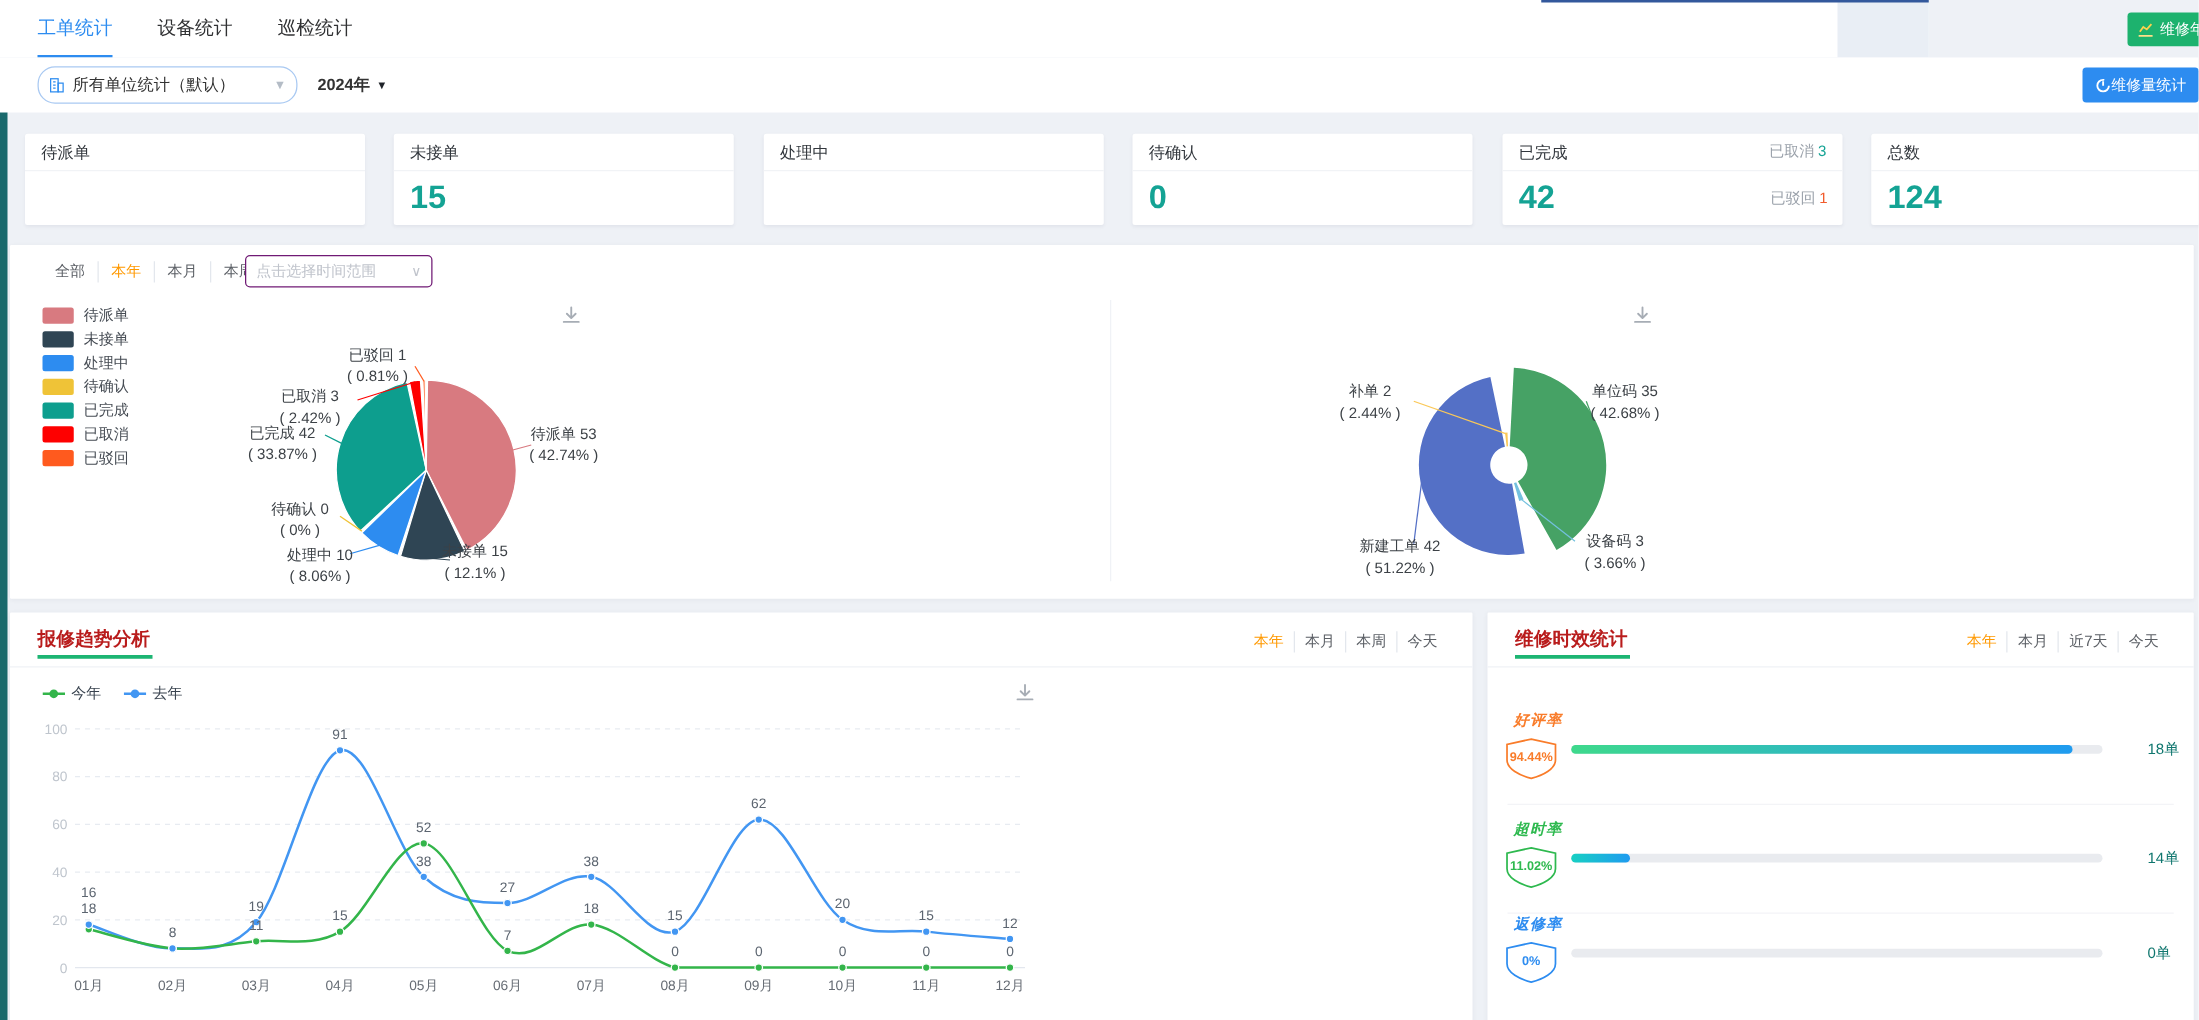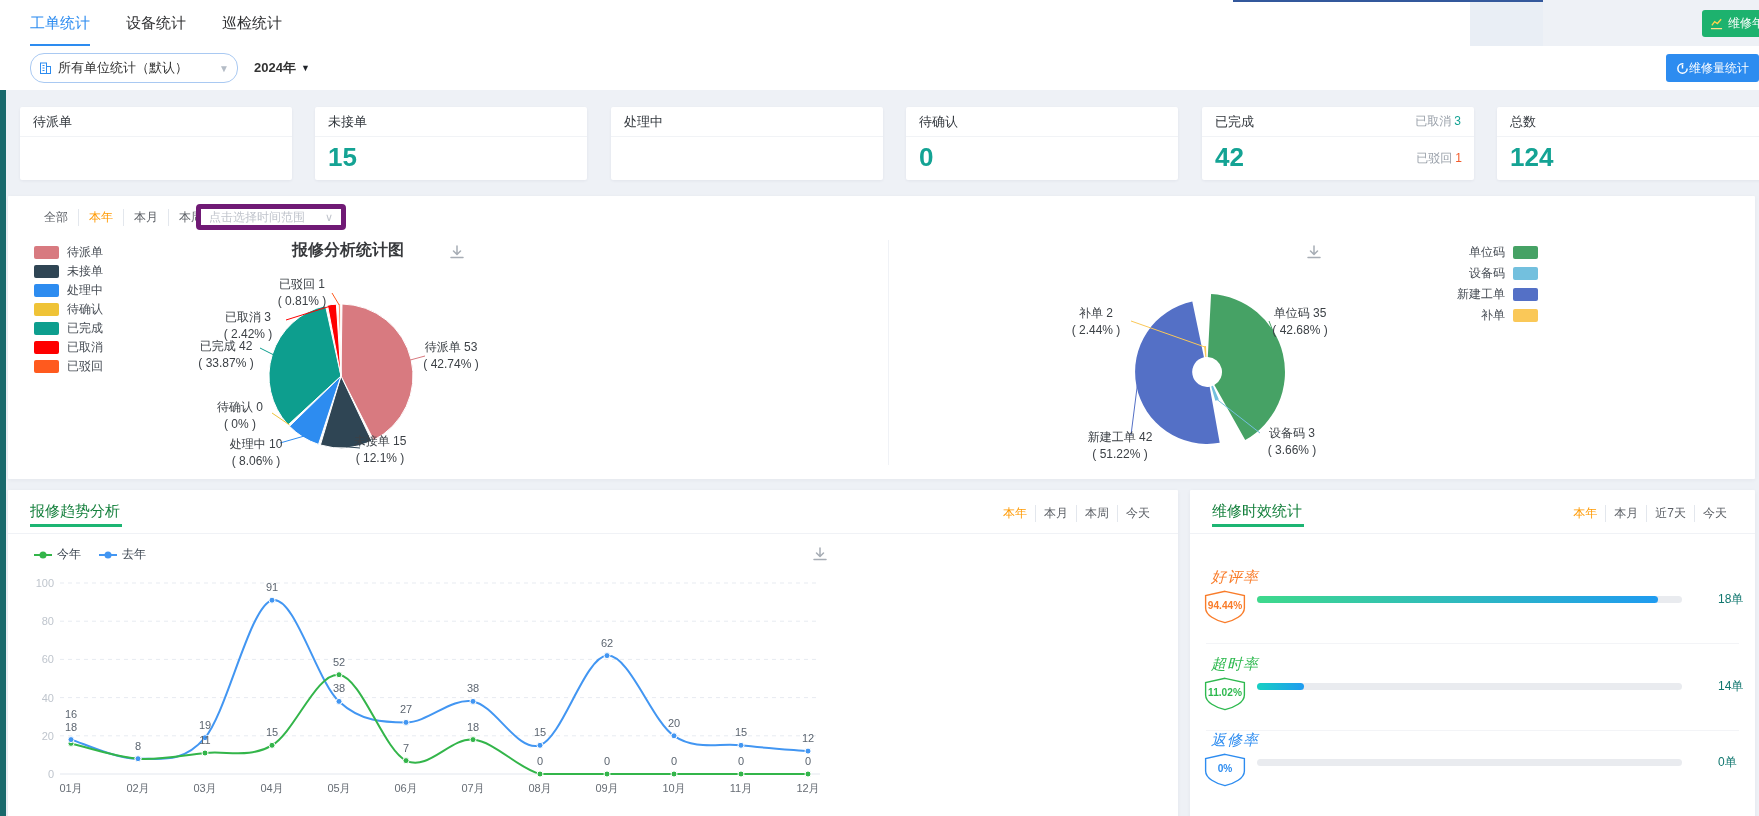--- a/index.html
+++ b/index.html
@@ -31,48 +31,48 @@
 .note b{font-weight:normal;margin-left:3px}
 .card .bd .note{position:absolute;right:12px;top:13px}
 .panel{position:absolute;background:#fff;border-radius:1px;box-shadow:0 1px 4px rgba(30,40,60,.05)}
 .mid{left:8px;top:196px;width:1747px;height:283px}
 .trend{left:8px;top:490px;width:1170px;height:340px}
 .sla{left:1190px;top:490px;width:565px;height:340px}
 .tf{position:absolute;left:26px;top:13px;display:flex;align-items:center;font-size:12px;color:#5c6066}
 .tf .opt{padding:0 10px;cursor:pointer}
 .tf .opt + .opt{border-left:1px solid #e3e7ed}
 .tf .active{color:#ff9900}
-.rangesel{position:absolute;left:188px;top:8px;width:150px;height:26px;border:5px solid #701a75;border-radius:4px;
+.rangesel{position:absolute;left:188px;top:8px;width:150px;height:26px;border:1px solid #701a75;border-radius:4px;
           display:flex;align-items:center;padding:0 8px;font-size:12px;color:#c0c4cc;background:#fff;cursor:pointer;box-sizing:border-box}
 .rangesel .vcaret{margin-left:auto;color:#c0c4cc;font-size:11px}
 .ptitle{position:absolute;font-size:16px;font-weight:bold;color:#37393c;text-align:center}
 .t1{left:160px;top:44px;width:360px}
 .t2{left:992px;top:44px;width:320px}
 .dl{position:absolute;cursor:pointer}
 #dl1{left:440px;top:47px}#dl2{left:1297px;top:47px}#dl3{left:803px;top:55px}
 .vdiv{position:absolute;left:880px;top:44px;height:225px;width:1px;background:#f0f2f6}
 .legL{position:absolute;left:26px;top:47px}
 .legL .li{display:flex;align-items:center;gap:8px;height:19px;font-size:12px;color:#464c54;cursor:pointer}
 .chip{width:25px;height:13px;border-radius:2px}
 .legR{position:absolute;left:1352px;top:46px}
 .legR .li{display:flex;align-items:center;justify-content:flex-end;gap:8px;height:21px;font-size:12px;color:#464c54;cursor:pointer;width:178px}
 #pieL{position:absolute;left:0;top:40px}
 #pieR{position:absolute;left:880px;top:40px}
-.phead-title{position:absolute;left:22px;top:12px;font-size:15px;font-weight:normal;color:#15803d}
+.phead-title{position:absolute;left:22px;top:12px;font-size:15px;font-weight:bold;color:#b91c1c}
 .gunder{position:absolute;left:22px;top:34px;width:92px;height:3px;background:#1db573}
 .phr{position:absolute;left:0;top:43px;width:100%;height:1px;background:#f0f2f6}
 .pfilters{position:absolute;right:20px;top:15px;display:flex;font-size:12px;color:#5c6066}
 .pfilters span{padding:0 8px;cursor:pointer}
 .pfilters span + span{border-left:1px solid #e3e7ed}
 .pfilters .active{color:#ff9900}
 .tlegend{position:absolute;left:26px;top:56px;display:flex;gap:18px;align-items:center;font-size:12px;color:#39434f;z-index:2}
 .tlegend .item{display:flex;align-items:center;gap:5px;cursor:pointer}
 #trendSvg{position:absolute;left:12px;top:62px}
 .srow{position:absolute;left:0;width:100%}
-.slabel{position:absolute;left:21px;top:0;font-size:15px;font-weight:normal;font-style:italic;letter-spacing:1px}
+.slabel{position:absolute;left:21px;top:0;font-size:12px;font-weight:bold;font-style:italic;letter-spacing:1px}
 .shield{position:absolute;left:11px;top:20px}
 .sbar{position:absolute;left:67px;top:28px;width:425px;height:7px;border-radius:4px;background:#e9ebef}
 .sfill{height:7px;border-radius:4px}
 .scount{position:absolute;left:528px;top:23px;font-size:12px;color:#0f766e}
 .shr{position:absolute;left:16px;width:533px;height:1px;background:#f3f4f7}
 </style>
 </head>
 <body>
 
 <div id="app">
@@ -170,21 +170,20 @@
         <span class="opt">全部</span>
         <span class="opt active">本年</span>
         <span class="opt">本月</span>
         <span class="opt">本周</span>
         <span class="opt">今天</span>
       </div>
     <div class="rangesel">
       <span>点击选择时间范围</span>
       <span class="vcaret">∨</span>
     </div>
-    <div class="ptitle t1">报修分析统计图</div>
     <svg class="dl" id="dl1" width="18" height="18" viewBox="0 0 18 18">
       <path d="M9,3 v8 M5.5,8 l3.5,3.5 L12.5,8 M3,14.5 h12" stroke="#a7adb5" stroke-width="1.5" fill="none" stroke-linecap="round" stroke-linejoin="round"></path>
     </svg>
     <div class="legL" id="legendL">
         <div class="li">
           <span class="chip" style="background: rgb(216, 122, 128);"></span>
           <span>待派单</span>
         </div>
         <div class="li">
           <span class="chip" style="background: rgb(47, 69, 84);"></span>
@@ -237,38 +236,20 @@
         <text x="240" y="85" text-anchor="middle" font-size="12" fill="#3c4146">已取消 3</text>
         <text x="240" y="102" text-anchor="middle" font-size="12" fill="#3c4146">( 2.42% )</text>
         <polyline points="331.2,69.0 324,57" fill="none" stroke="#ff5a1e" stroke-width="1"></polyline>
         <text x="294" y="52" text-anchor="middle" font-size="12" fill="#3c4146">已驳回 1</text>
         <text x="294" y="69" text-anchor="middle" font-size="12" fill="#3c4146">( 0.81% )</text>
       </svg>
     <div class="vdiv"></div>
     <svg class="dl" id="dl2" width="18" height="18" viewBox="0 0 18 18">
       <path d="M9,3 v8 M5.5,8 l3.5,3.5 L12.5,8 M3,14.5 h12" stroke="#a7adb5" stroke-width="1.5" fill="none" stroke-linecap="round" stroke-linejoin="round"></path>
     </svg>
-    <div class="legR" id="legendR">
-        <div class="li">
-          <span>单位码</span>
-          <span class="chip" style="background: rgb(70, 162, 101);"></span>
-        </div>
-        <div class="li">
-          <span>设备码</span>
-          <span class="chip" style="background: rgb(115, 192, 222);"></span>
-        </div>
-        <div class="li">
-          <span>新建工单</span>
-          <span class="chip" style="background: rgb(84, 112, 198);"></span>
-        </div>
-        <div class="li">
-          <span>补单</span>
-          <span class="chip" style="background: rgb(250, 200, 88);"></span>
-        </div>
-      </div>
     <svg id="pieR" width="867" height="243">
         <path d="M319.79,121.02 L323.08,58.11 A78,78 0 0 1 357.22,203.99 L326.35,149.08 A15,15 0 0 0 319.79,121.02 Z" fill="#46a265" stroke="#fff" stroke-width="0"></path>
         <path d="M324.94,149.77 L330.89,163.54 A30,30 0 0 1 327.36,164.81 L323.18,150.41 A15,15 0 0 0 324.94,149.77 Z" fill="#73c0de" stroke="#fff" stroke-width="0"></path>
         <path d="M321.65,150.76 L331.71,206.87 A72,72 0 0 1 304.30,65.52 L315.94,121.32 A15,15 0 0 0 321.65,150.76 Z" fill="#5470c6" stroke="#fff" stroke-width="0"></path>
         <path d="M317.28,121.10 L316.02,110.17 A26,26 0 0 1 318.00,110.02 L318.43,121.01 A15,15 0 0 0 317.28,121.10 Z" fill="#fac858" stroke="#fff" stroke-width="0"></path>
         <circle cx="319" cy="136" r="13" fill="#fff"></circle>
         <polyline points="394.0,118.5 381,85" fill="none" stroke="#46a265" stroke-width="1"></polyline>
         <text x="412" y="81" text-anchor="middle" font-size="12" fill="#3c4146">单位码 35</text>
         <text x="412" y="98" text-anchor="middle" font-size="12" fill="#3c4146">( 42.68% )</text>
         <polyline points="328.8,163.3 372,197" fill="none" stroke="#73c0de" stroke-width="1"></polyline>

